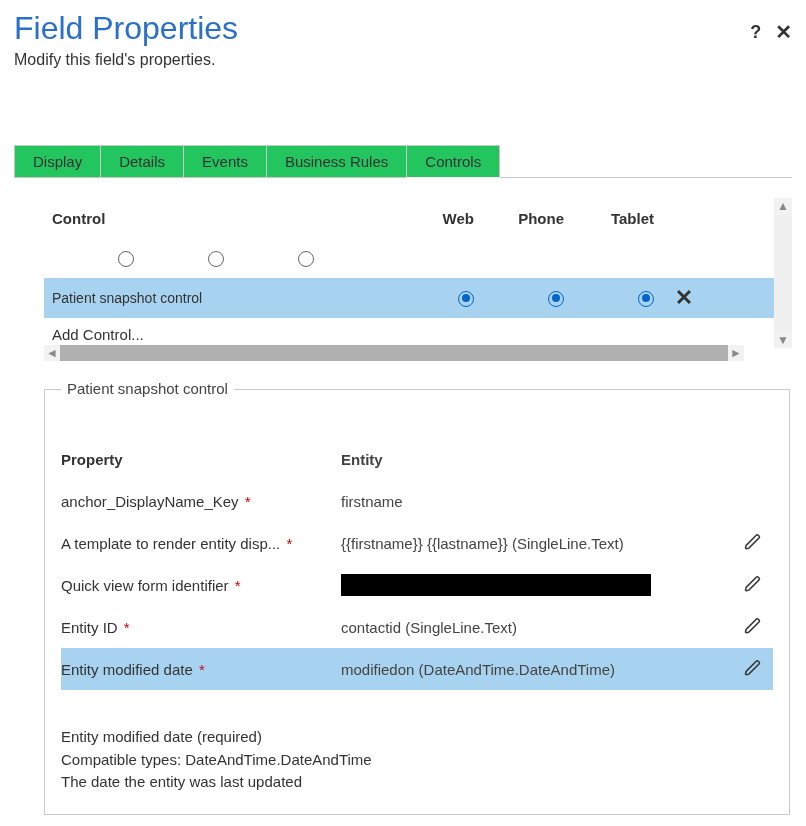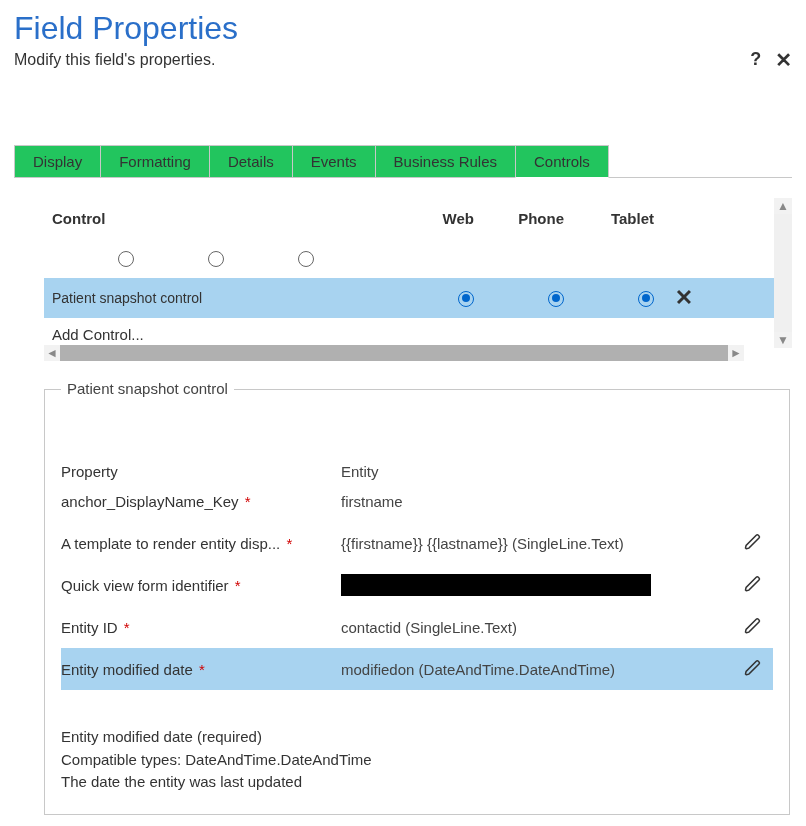--- a/index.html
+++ b/index.html
@@ -21,21 +21,21 @@
     color: var(--text-dark);
     width: 806px;
     height: 826px;
     background: #ffffff;
     padding: 10px 14px 0 14px;
     position: relative;
   }
   .header {
     display: flex;
     justify-content: space-between;
-    align-items: center;
+    align-items: flex-start;
   }
   .title {
     font-size: 32px;
     font-weight: 300;
     color: var(--title-blue);
     margin: 0;
   }
   .subtitle {
     font-size: 16px;
     color: var(--text-dark);
@@ -181,21 +181,21 @@
     padding: 0 6px;
     font-size: 15px;
     color: #444;
   }
 
   .prop-header, .prop-row {
     display: flex;
     align-items: center;
     min-height: 42px;
   }
-  .prop-header { font-weight: 400; font-size: 15px; align-items: flex-end; }
+  .prop-header { font-weight: 700; font-size: 15px; }
   .prop-label {
     flex: 0 0 280px;
     font-size: 15px;
     white-space: nowrap;
     overflow: hidden;
     text-overflow: ellipsis;
   }
   .prop-value {
     flex: 1;
     font-size: 15px;
@@ -237,21 +237,20 @@
     <div class="subtitle">Modify this field's properties.</div>
   </div>
   <div class="header-icons">
     <span class="help-icon">?</span>
     <span class="close-icon">✕</span>
   </div>
 </div>
 
 <div class="tabs" id="tabs">
     <div class="tab">Display</div>
-    <div class="tab">Formatting</div>
     <div class="tab">Details</div>
     <div class="tab">Events</div>
     <div class="tab">Business Rules</div>
     <div class="tab active">Controls</div>
   </div>
 
 <div class="panel">
 
   <div class="control-area">
     <div class="control-list">

